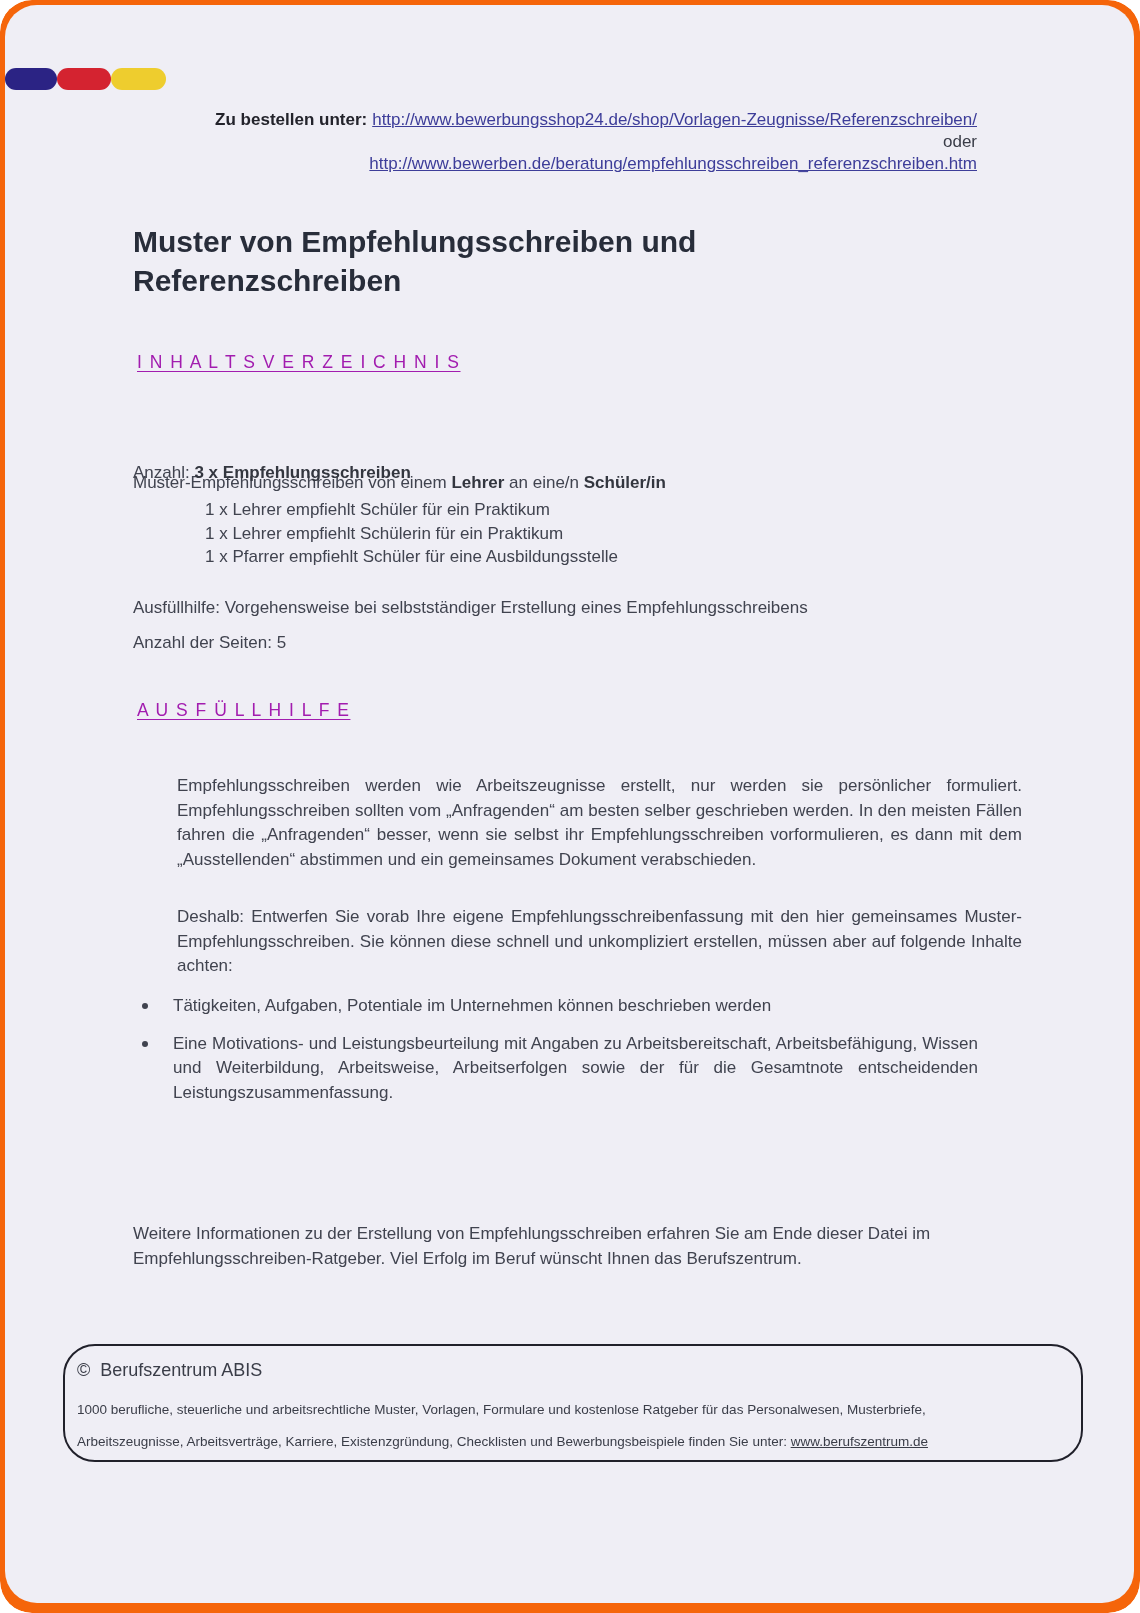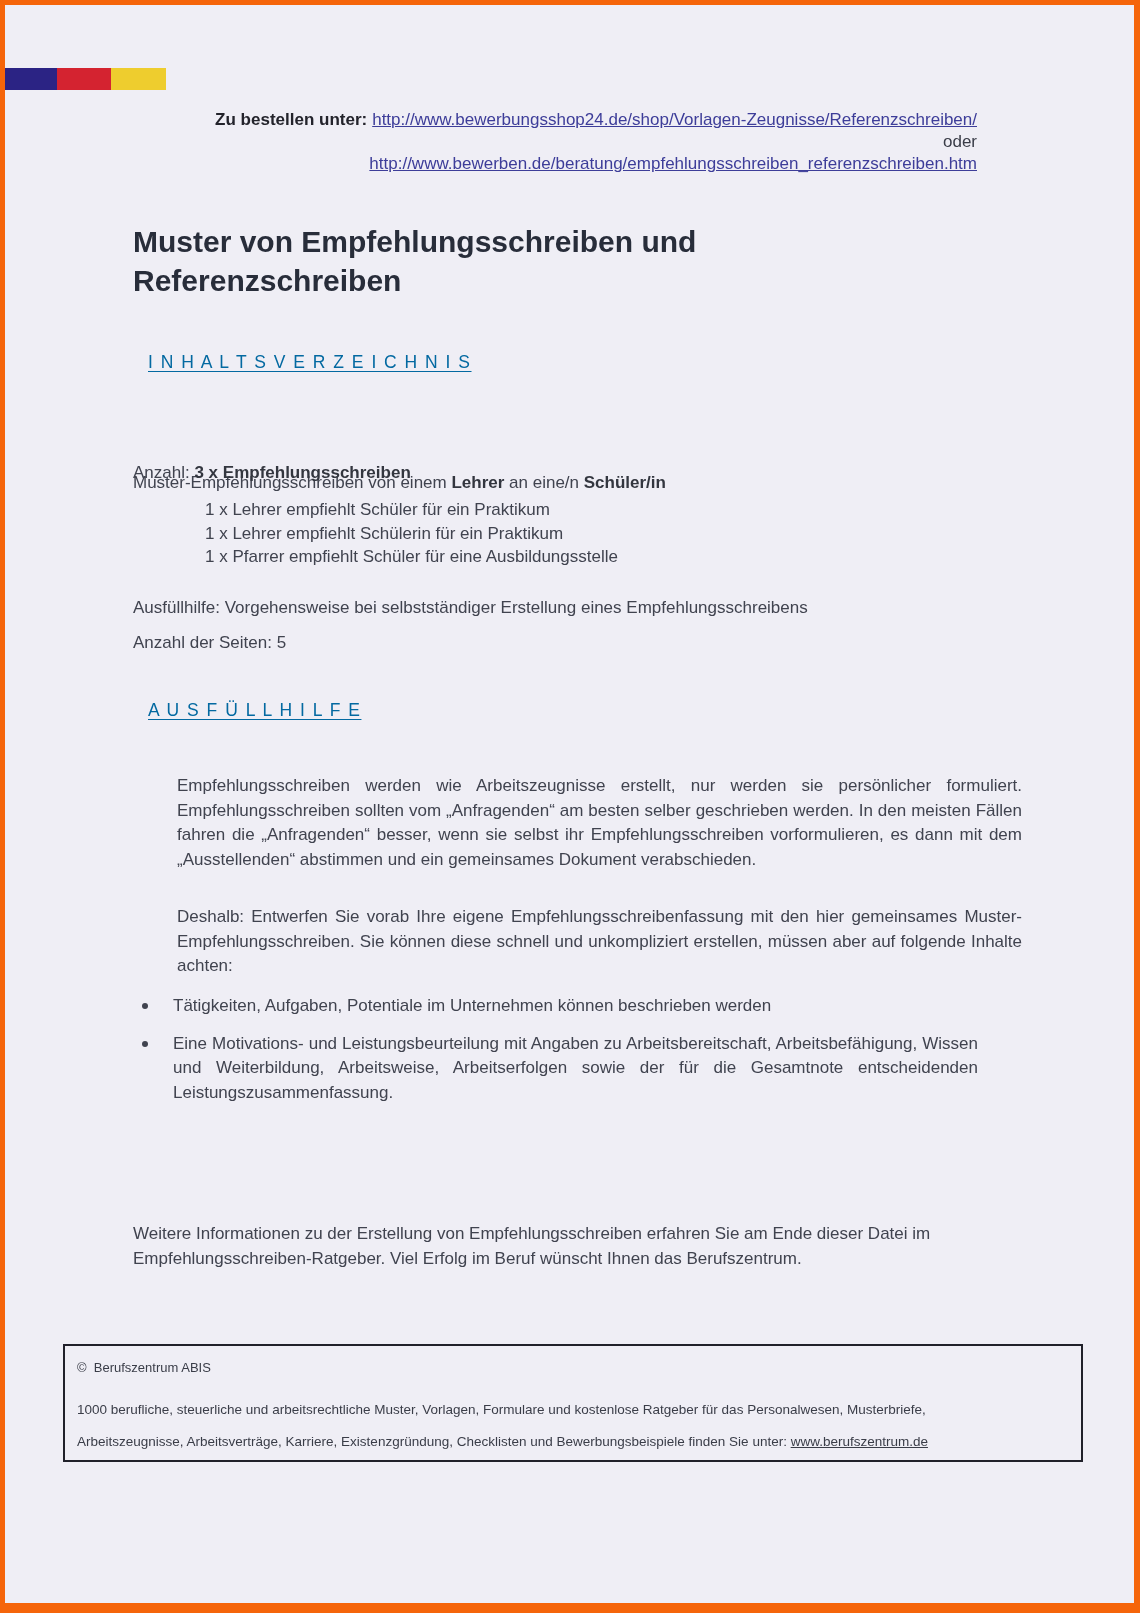--- a/index.html
+++ b/index.html
@@ -1,15 +1,15 @@
 <!DOCTYPE html>
 <html><head>
 <meta charset="utf-8">
 <style>
-  * { margin:0; padding:0; box-sizing:border-box; }
+  * { margin:0; padding:0; box-sizing:border-box;border-radius:32px; }
   html,body { width:1140px; }
   body { font-family:"Liberation Sans","DejaVu Sans",sans-serif; }
 
   .page {
     position:relative;
     width:1140px; height:1613px;
     background:#f5650a;           
     overflow:hidden;
   }
   .sheet {
@@ -34,22 +34,22 @@
   .order-label { font-weight:bold; color:#23232b; margin-right:5px; }
   .doc-link { color:#3d3d99; text-decoration:underline; cursor:pointer; }
 
   
   .title {
     position:absolute; left:128px; top:217px; width:730px;
     font-size:30px; line-height:39px; font-weight:bold; color:#282d3a;
   }
 
   .heading-spaced {
-    position:absolute; left:143px;
-    font-size:17.5px; letter-spacing:1.5px; color:#0369a1;
+    position:absolute; left:132px;
+    font-size:17.5px; letter-spacing:1.5px; color:#a21caf;
     text-decoration:underline; text-underline-offset:3px;
   }
   .toc-heading { top:347px; }
   .section-heading { top:695px; }
 
   .muster-line { position:absolute; left:128px; top:424px;margin-top:44px; }
   .anzahl-line { position:absolute; left:128px; top:458px; }
   .muster-line b, .anzahl-line b { color:#33363f; }
 
   .toc-items { position:absolute; left:200px; top:493px; line-height:23.5px; }
@@ -68,21 +68,21 @@
     width:6px; height:6px; border-radius:50%; background:#40434f;
   }
 
   .closing { position:absolute; left:128px; top:1217px; width:845px; line-height:24.5px; }
 
   
   .footer-box {
     position:absolute; left:58px; top:1339px; width:1020px; height:118px;
     border:2px solid #20202a;
   }
-  .fb-copy { position:absolute; left:12px; top:14px; font-size:13px; color:#3a3d48; white-space:pre-wrap; }
+  .fb-copy { position:absolute; left:12px; top:14px; font-size:18px; color:#3a3d48; white-space:pre-wrap; }
   .fb-lines { position:absolute; left:12px; right:14px; top:48px; font-size:13.5px; line-height:32px; color:#3a3d48; }
   .fb-link { color:#3a3d48; text-decoration:underline; cursor:pointer; }
 </style>
 </head>
 <body>
 
 <div class="page">
   <div class="sheet">
 
     <div class="flag">

